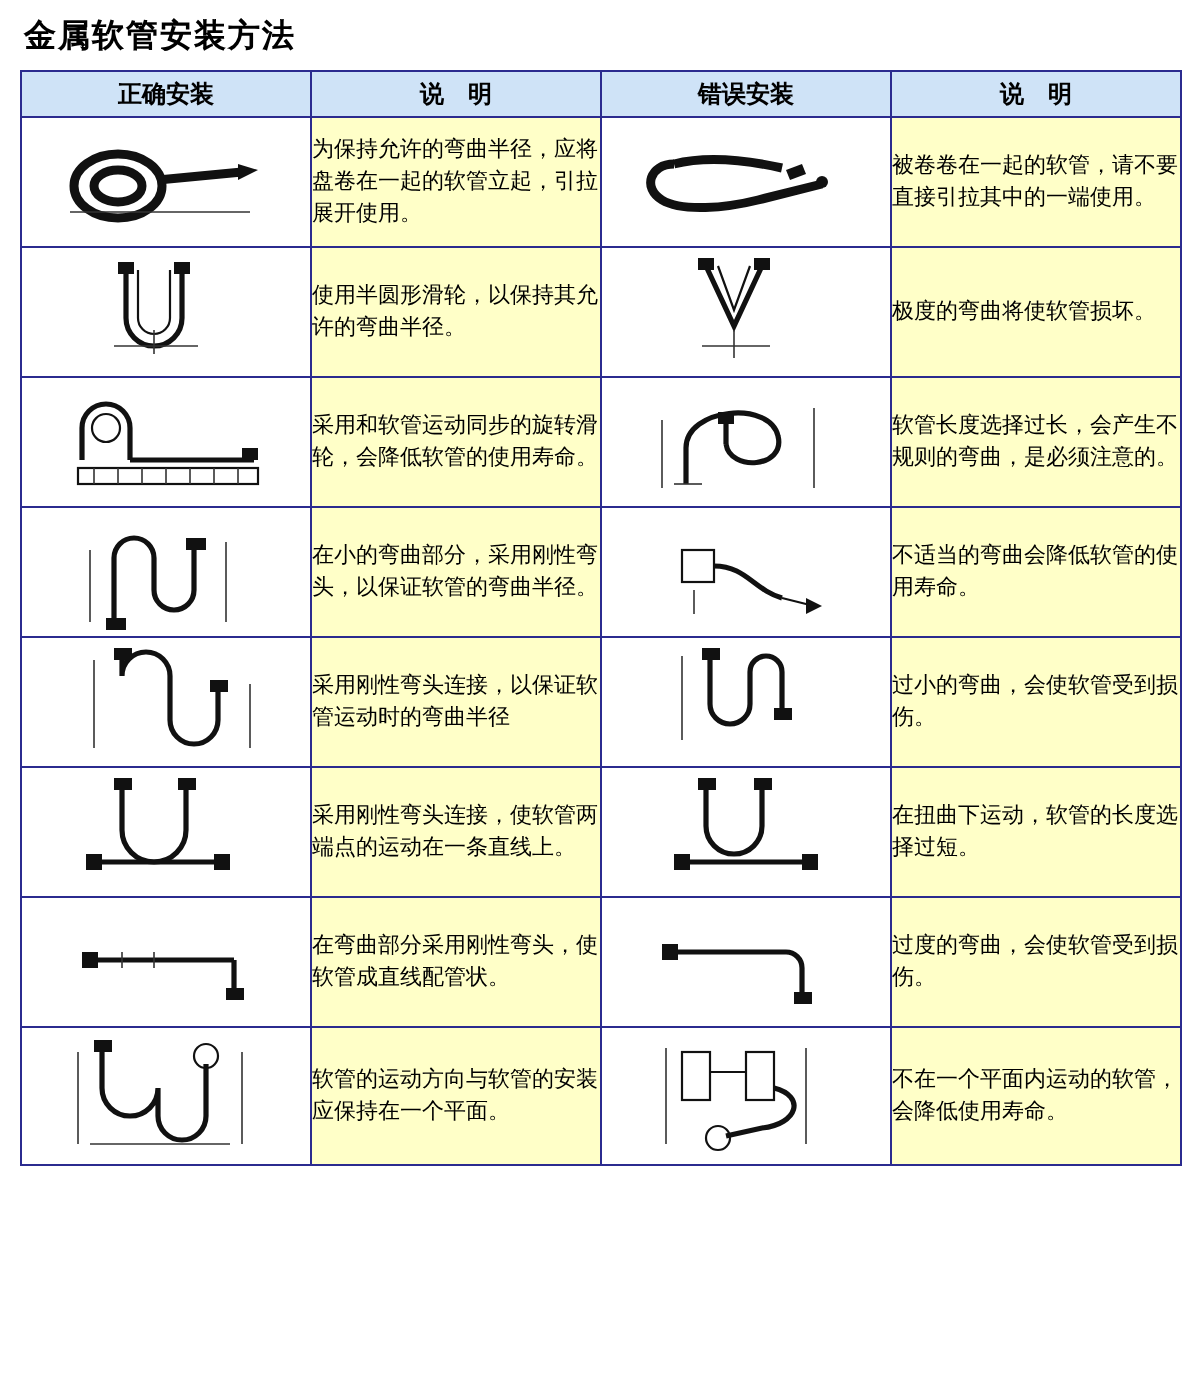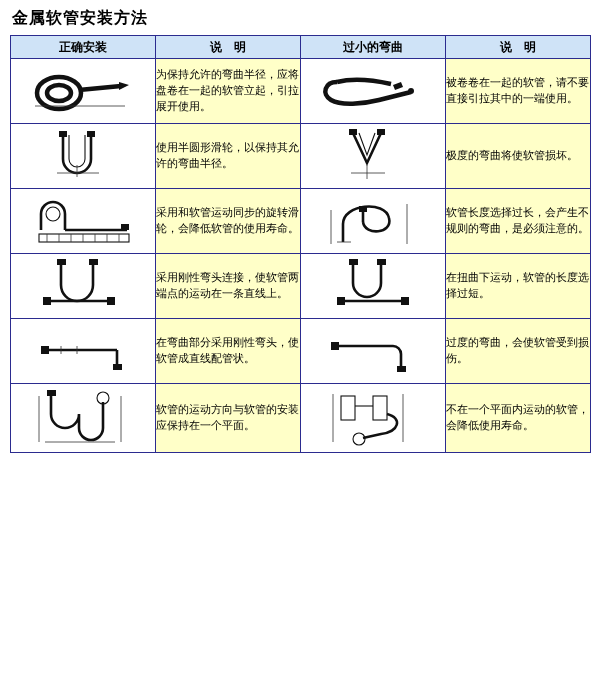--- a/index.html
+++ b/index.html
@@ -83,21 +83,21 @@
     <colgroup>
       <col class="c-img">
         <col class="c-txt">
         <col class="c-img">
         <col class="c-txt">
     </colgroup>
     <thead>
       <tr>
         <th>正确安装</th>
         <th>说　明</th>
-        <th>过小的弯曲</th>
+        <th>错误安装</th>
         <th>说　明</th>
       </tr>
     </thead>
     <tbody>
 
       <tr>
         <td class="img-cell">
           <svg width="132" height="62" viewBox="0 0 132 62">
             <ellipse cx="42" cy="33" rx="22" ry="16" class="stth"></ellipse>
             <ellipse cx="42" cy="33" rx="12" ry="8" class="stth"></ellipse>
@@ -161,21 +161,62 @@
             <path d="M30 52 L44 52" class="thin"></path>
             <path d="M24 20 L24 54" class="thin"></path>
             <path d="M100 14 L100 54" class="thin"></path>
             <path d="M56 32 L56 22" class="stb"></path>
             <rect x="52" y="16" width="8" height="6" class="fillblk"></rect>
           </svg>
         </td>
         <td class="txt-cell">软管长度选择过长，会产生不规则的弯曲，是必须注意的。</td>
       </tr>
 
-
+      <tr>
+        <td class="img-cell">
+          <svg width="132" height="62" viewBox="0 0 132 62">
+            <path d="M40 54 L40 24 A10 10 0 0 1 60 24 L60 40 A10 10 0 0 0 80 40 L80 20" class="stb"></path>
+            <rect x="36" y="54" width="10" height="6" class="fillblk"></rect>
+            <rect x="76" y="14" width="10" height="6" class="fillblk"></rect>
+            <path d="M28 20 L28 56 M96 16 L96 56" class="thin"></path>
+          </svg>
+        </td>
+        <td class="txt-cell">在小的弯曲部分，采用刚性弯头，以保证软管的弯曲半径。</td>
+        <td class="img-cell">
+          <svg width="132" height="62" viewBox="0 0 132 62">
+            <rect x="34" y="20" width="16" height="16" class="st"></rect>
+            <path d="M50 28 C66 28 70 40 84 44" class="stb"></path>
+            <path d="M84 44 L100 48" class="st"></path>
+            <path d="M96 44 l8 4 -8 4 z" class="fillblk"></path>
+            <path d="M40 40 L40 52" class="thin"></path>
+          </svg>
+        </td>
+        <td class="txt-cell">不适当的弯曲会降低软管的使用寿命。</td>
+      </tr>
+
+      <tr>
+        <td class="img-cell">
+          <svg width="132" height="62" viewBox="0 0 132 62">
+            <path d="M44 8 L44 18 A12 12 0 0 1 68 18 L68 40 A12 12 0 0 0 92 40 L92 26" class="stb"></path>
+            <rect x="40" y="4" width="9" height="6" class="fillblk"></rect>
+            <rect x="88" y="20" width="9" height="6" class="fillblk"></rect>
+            <path d="M30 10 L30 54 M108 22 L108 54" class="thin"></path>
+          </svg>
+        </td>
+        <td class="txt-cell">采用刚性弯头连接，以保证软管运动时的弯曲半径</td>
+        <td class="img-cell">
+          <svg width="132" height="62" viewBox="0 0 132 62">
+            <path d="M48 8 L48 32 A10 10 0 0 0 68 32 L68 16 A8 8 0 0 1 84 16 L84 34" class="stb"></path>
+            <rect x="44" y="4" width="9" height="6" class="fillblk"></rect>
+            <rect x="80" y="34" width="9" height="6" class="fillblk"></rect>
+            <path d="M34 8 L34 50" class="thin"></path>
+          </svg>
+        </td>
+        <td class="txt-cell">过小的弯曲，会使软管受到损伤。</td>
+      </tr>
 
       <tr>
         <td class="img-cell">
           <svg width="132" height="62" viewBox="0 0 132 62">
             <path d="M44 8 L44 30 A16 16 0 0 0 76 30 L76 8" class="stb"></path>
             <rect x="40" y="4" width="9" height="6" class="fillblk"></rect>
             <rect x="72" y="4" width="9" height="6" class="fillblk"></rect>
             <path d="M30 46 L92 46" class="stb"></path>
             <rect x="26" y="42" width="8" height="8" class="fillblk"></rect>
             <rect x="90" y="42" width="8" height="8" class="fillblk"></rect>

